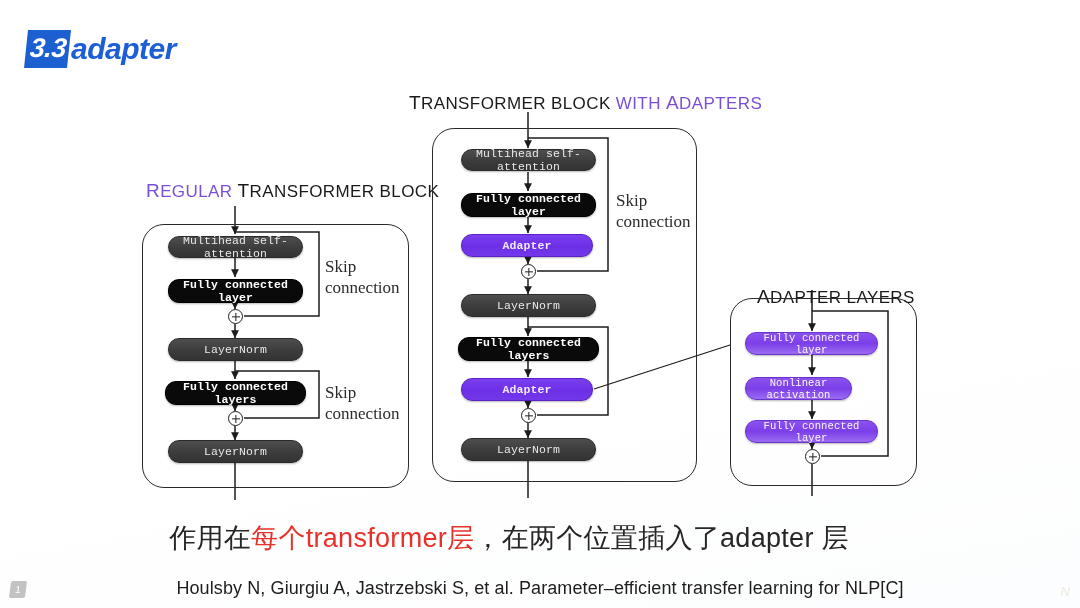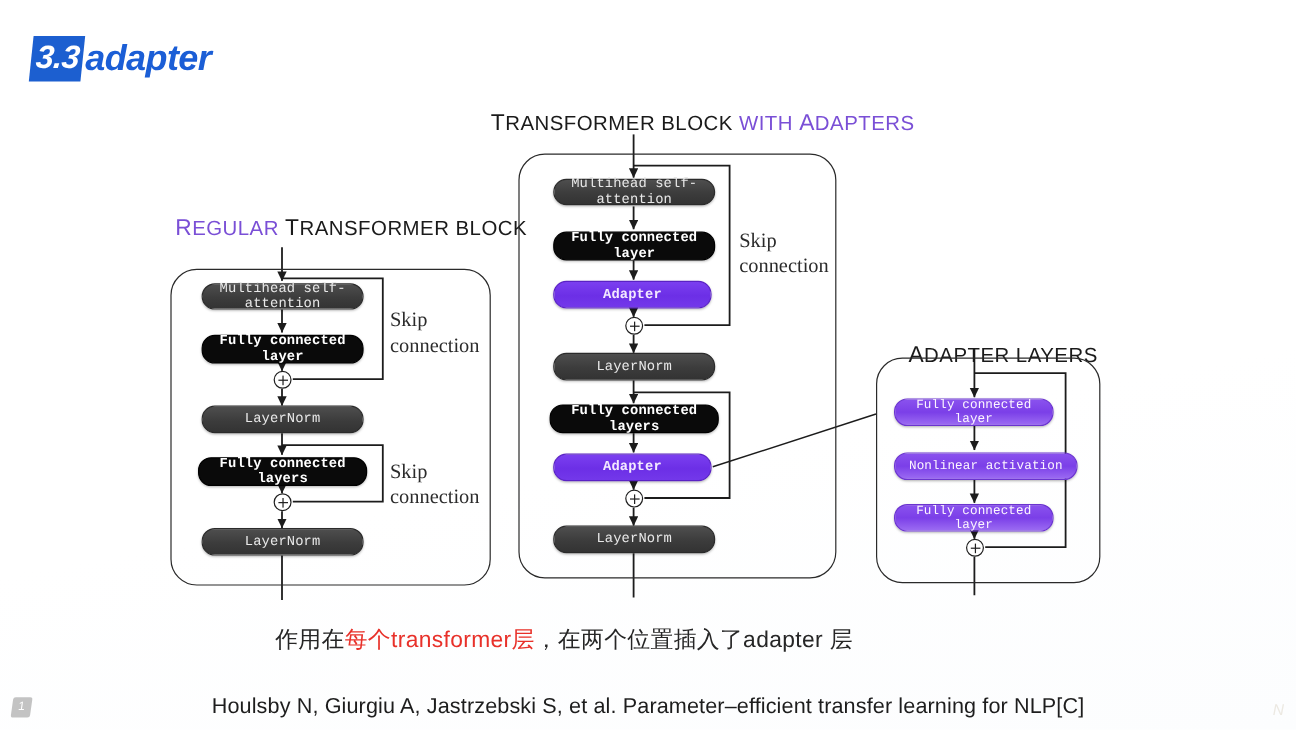--- a/index.html
+++ b/index.html
@@ -164,23 +164,24 @@
     font-family: Liberation Serif, serif;
   }
 
   
   #caption-cn {
     position: absolute;
     left: 0;
     top: 520px;
     width: 940px;
     text-align: center;
-    font-size: 19px;
+    font-size: 27px;
     color: #262626;
     letter-spacing: 0.3px;
+    padding-left: 39px;
   }
   #caption-cn .hl { color: #e8312a; }
 
   #caption-ref {
     position: absolute;
     left: 0;
     top: 578px;
     width: 1080px;
     text-align: center;
     font-size: 18px;
@@ -326,21 +327,21 @@
   <div class="node gray" style="left:461px; top:294px; width:135px; height:23px;">LayerNorm</div>
   <div class="node black" style="left:458px; top:337px; width:141px; height:24px;">Fully connected layers</div>
   <div class="node purple" style="left:461px; top:378px; width:132px; height:23px;">Adapter</div>
   <div class="plus-node" style="left:521px; top:408px;"></div>
   <div class="node gray" style="left:461px; top:438px; width:135px; height:23px;">LayerNorm</div>
 
   <div class="skip-label" style="left:616px; top:190px;">Skip
 connection</div>
 
   <div class="node purple-light" style="left:745px; top:332px; width:133px; height:23px;">Fully connected layer</div>
-  <div class="node purple-light" style="left:745px; top:377px; width:153px; height:23px;">Nonlinear activation</div>
+  <div class="node purple-light" style="left:745px; top:377px; width:107px; height:23px;">Nonlinear activation</div>
   <div class="node purple-light" style="left:745px; top:420px; width:133px; height:23px;">Fully connected layer</div>
   <div class="plus-node" style="left:805px; top:449px;"></div>
 
 </div>
 
 <div id="caption-cn">
   <span>作用在</span><span class="hl">每个transformer层</span><span>，在两个位置插入了adapter 层</span>
 </div>
 
 <div id="caption-ref">Houlsby N, Giurgiu A, Jastrzebski S, et al. Parameter–efficient transfer learning for NLP[C]</div>

